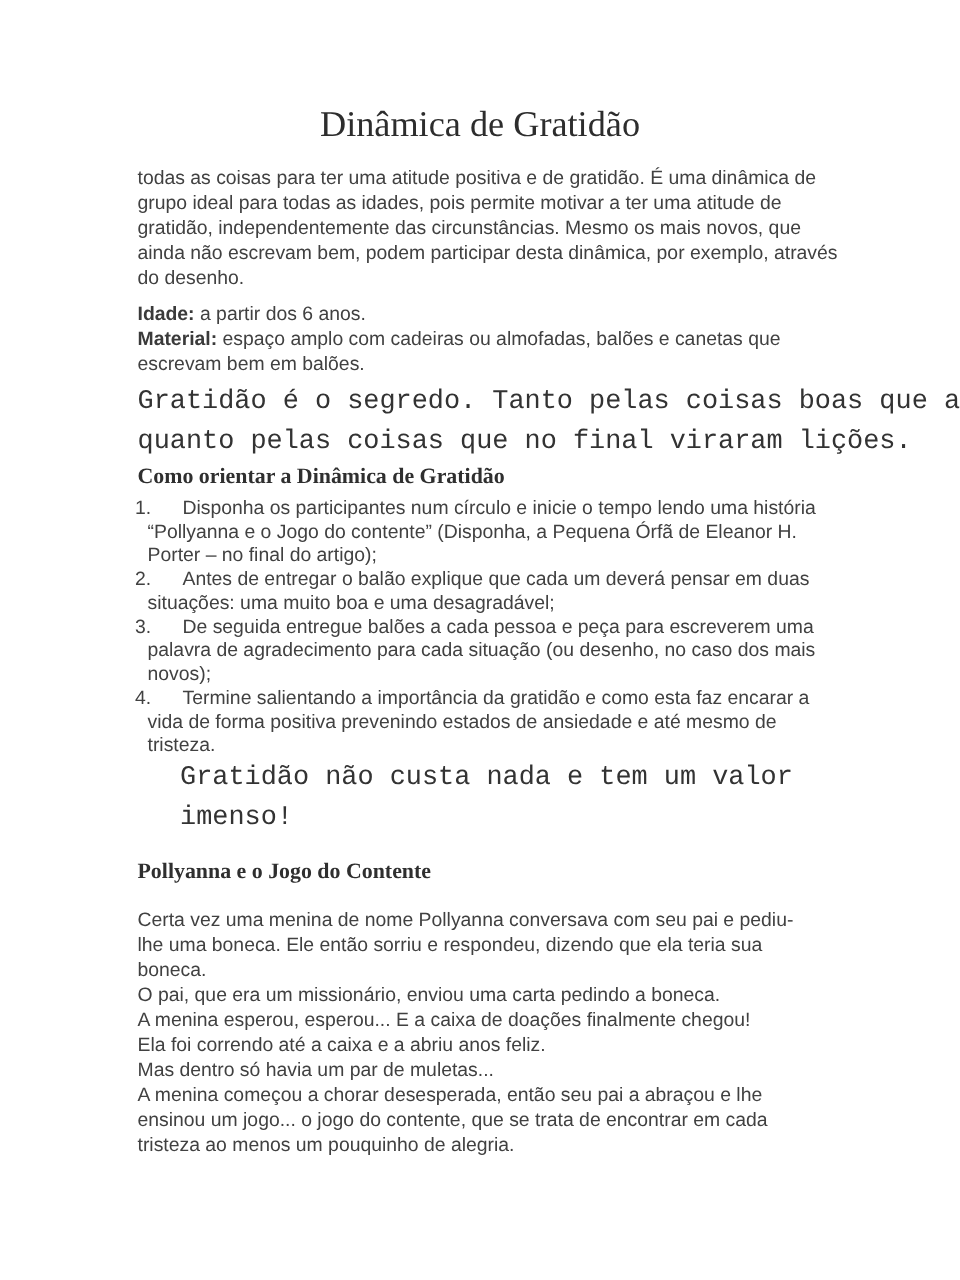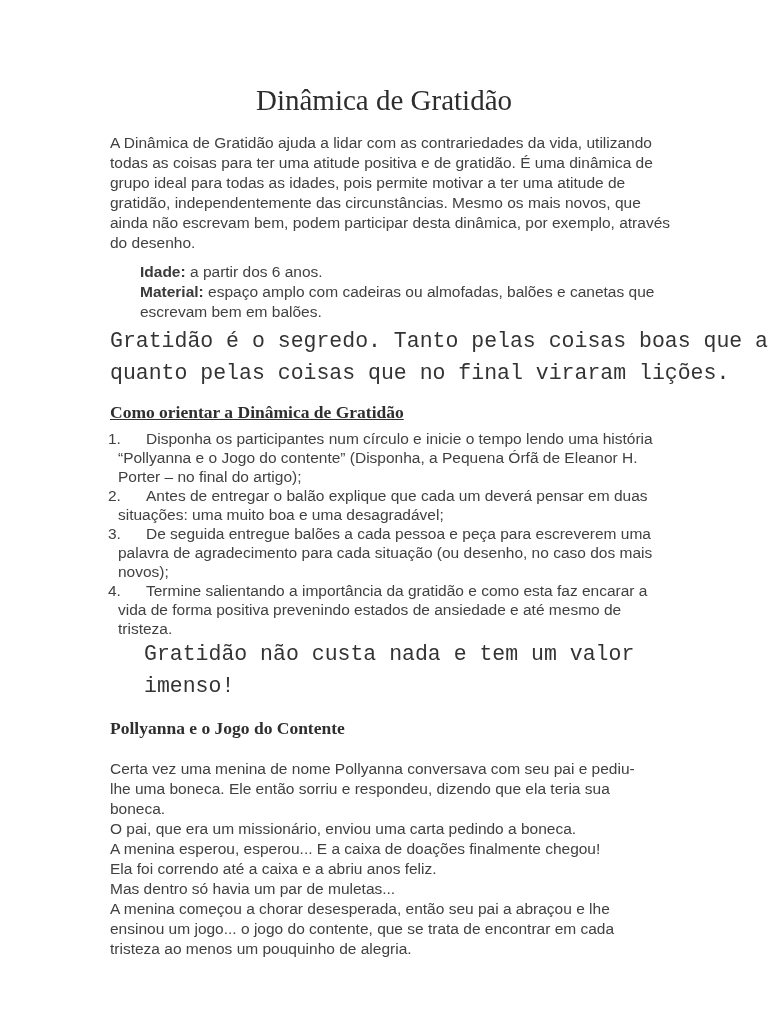--- a/index.html
+++ b/index.html
@@ -28,38 +28,38 @@
     line-height: 36px;
     text-align: center;
     color: #2d2d2d;
   }
   .body-text {
     font-size: 15.5px;
     line-height: 20px;
     color: #414141;
   }
   .intro { margin-top: 15px; }
-  .meta  { margin-top: 9px; margin-left: 30px; }
+  .meta  { margin-top: 9px; }
   .meta strong { font-weight: 700; color: #3a3a3a; }
   .serif-quote {
     font-family: Liberation Mono, monospace;
     font-size: 21.5px;
     line-height: 32px;
     color: #333333;
     margin-top: 3px;
   }
   .section-heading {
     font-family: "Liberation Serif", "DejaVu Serif", serif;
     font-weight: 700;
     font-size: 17.5px;
     line-height: 22px;
     color: #2f2f2f;
     margin: 0;
   }
-  .heading-1 { margin-top: 12px; text-decoration: underline; }
+  .heading-1 { margin-top: 0; }
   .steps {
     margin-top: 6px;
     font-size: 15.5px;
     line-height: 19px;
   }
   .step {
     position: relative;
     padding-left: 8px;
   }
   .step-num {
@@ -75,21 +75,20 @@
 </style>
 </head>
 <body>
 
 <div class="page">
   <h1 class="doc-title">Dinâmica de Gratidão</h1>
 
   <div class="content">
 
     <div class="body-text intro" id="intro">
-        <div class="line">A Dinâmica de Gratidão ajuda a lidar com as contrariedades da vida, utilizando</div>
         <div class="line">todas as coisas para ter uma atitude positiva e de gratidão. É uma dinâmica de</div>
         <div class="line">grupo ideal para todas as idades, pois permite motivar a ter uma atitude de</div>
         <div class="line">gratidão, independentemente das circunstâncias. Mesmo os mais novos, que</div>
         <div class="line">ainda não escrevam bem, podem participar desta dinâmica, por exemplo, através</div>
         <div class="line">do desenho.</div>
       </div>
 
     <div class="body-text meta" id="meta">
         <div class="line"><strong>Idade:</strong> a partir dos 6 anos.</div>
         <div class="line"><strong>Material:</strong> espaço amplo com cadeiras ou almofadas, balões e canetas que</div>

